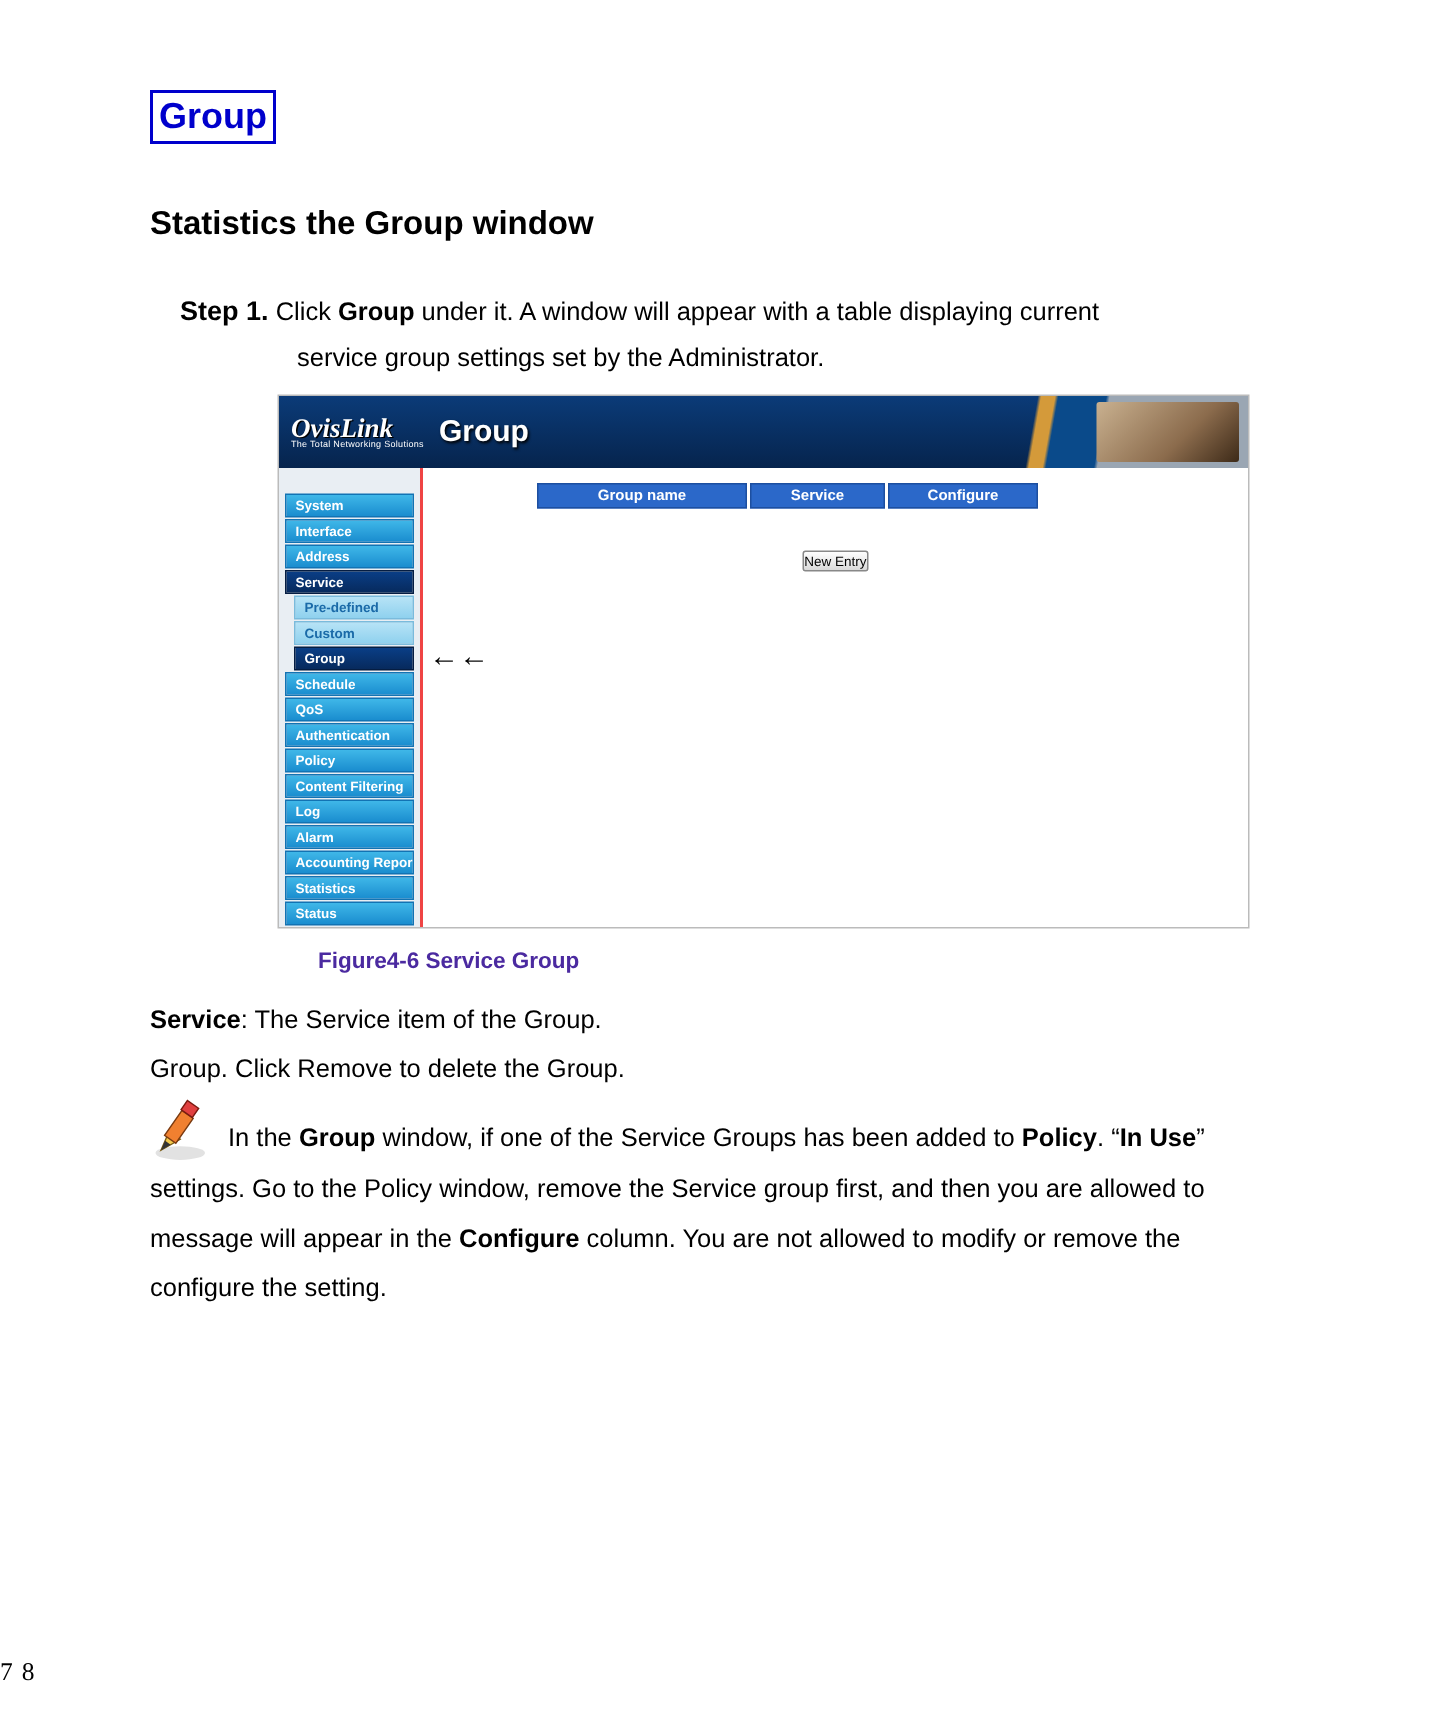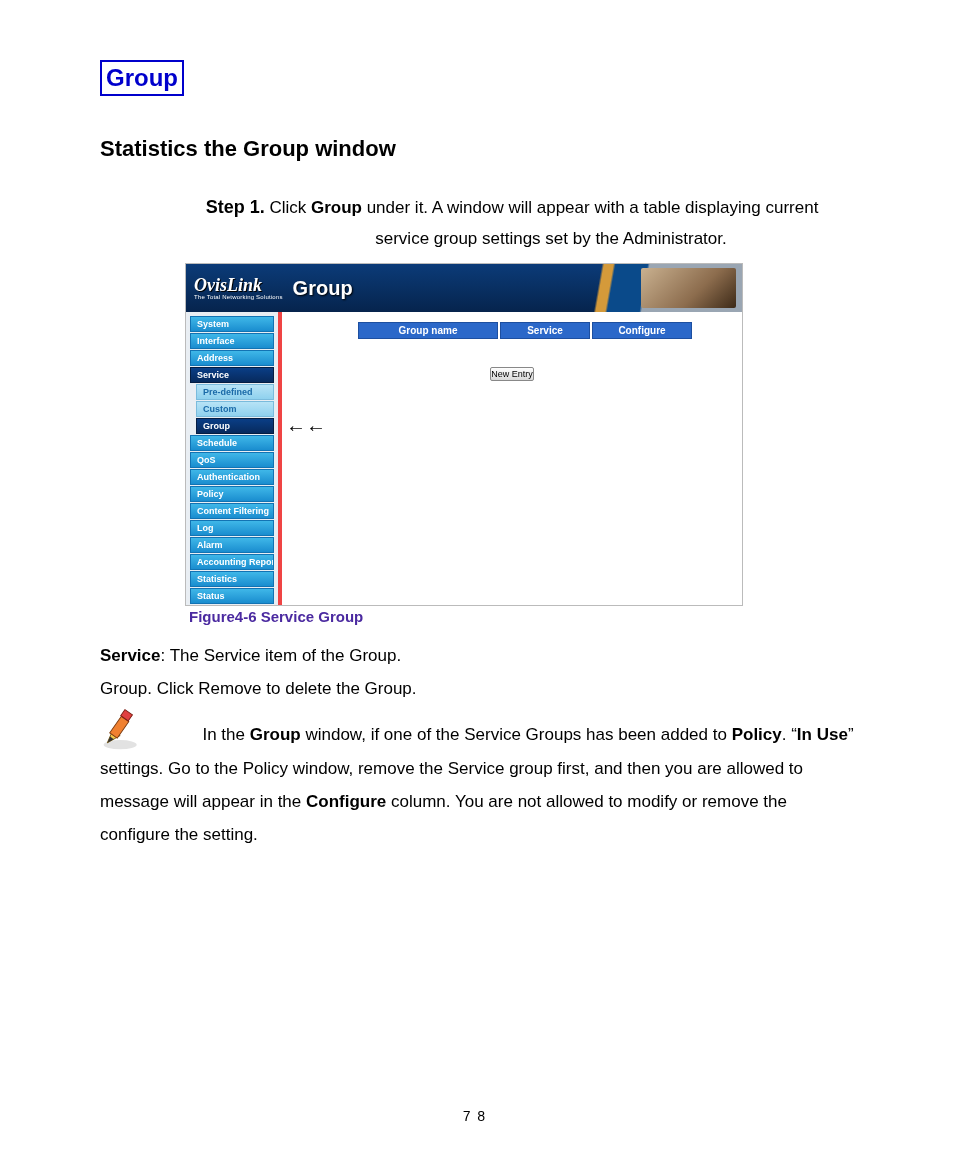--- a/index.html
+++ b/index.html
@@ -24,38 +24,37 @@
   .subheading {
     font-weight: bold;
     font-size: 22px;
     margin-bottom: 30px;
   }
   .step-block {
     margin-left: 20px;
     font-size: 17px;
     line-height: 1.75;
     margin-bottom: 10px;
-    text-align: center;
   }
   .step-label {
     font-family: Arial, Helvetica, sans-serif;
     font-weight: 900;
     font-size: 18px;
   }
   .step-indent { margin-left: 78px; }
   .b { font-weight: bold; }
 
   
   .shot {
-    width: 558px;
+    width: 648px;
     margin-left: 85px;
     border: 1px solid #bbb;
     background: #fff;
     font-size: 10px;
-    margin-bottom: 2px;
+    margin-bottom: 13px;
     position: relative;
   }
   .shot-hdr {
     height: 48px;
     background: linear-gradient(#0b3b78, #06244d);
     display: flex;
     align-items: center;
     color: #fff;
     position: relative;
     overflow: hidden;
@@ -86,22 +85,22 @@
   .hdr-photo {
     position: absolute; right: 6px; top: 4px;
     width: 95px; height: 40px;
     background: linear-gradient(135deg,#c9b190,#8c6c4d 60%, #3d2a18);
     border-radius: 2px;
   }
   .shot-body { display: flex; min-height: 280px; }
   .nav {
     width: 96px;
     background: #e9eef3;
-    border-right: 4px solid #ef4444;
-    padding-top: 4px;
+    border-right: 2px solid #ef4444;
+    padding-top: 17px;
     position: relative;
   }
   .nav-item, .nav-sub {
     font-size: 9px;
     font-weight: bold;
     color: #fff;
     padding: 2px 6px;
     margin: 0 4px 1px 4px;
     background: linear-gradient(#3fb7e8, #1a8dcf);
     border: 1px solid #1273b3;
@@ -159,47 +158,46 @@
     background: linear-gradient(#fefefe,#d9d9d9);
     border: 1px solid #888;
     border-radius: 2px;
     cursor: pointer;
   }
 
   .caption {
     color: #4b2aa0;
     font-weight: bold;
     font-size: 15px;
-    margin-left: 89px;
+    margin-left: 112px;
     margin-bottom: 14px;
   }
 
   .body-text {
     font-size: 17px;
     line-height: 1.95;
   }
   .note-row {
     display: flex;
     align-items: flex-end;
     gap: 8px;
     margin-top: 2px;
-    text-align: center;
   }
   .note-icon {
     width: 44px; height: 44px;
     flex-shrink: 0;
   }
   .page-num {
     position: absolute;
     bottom: 30px;
     left: 0; right: 0;
-    text-align: center;
-    font-size: 14px;
+    text-align: left;
+    font-size: 17px;
     letter-spacing: 6px;
-    font-family: Liberation Mono, monospace;
+    font-family: Liberation Serif, serif;
   }
 </style>
 </head>
 <body>
 
 
 
 <div class="section-title">Group</div>
 
 <div class="subheading">Statistics the Group window</div>

